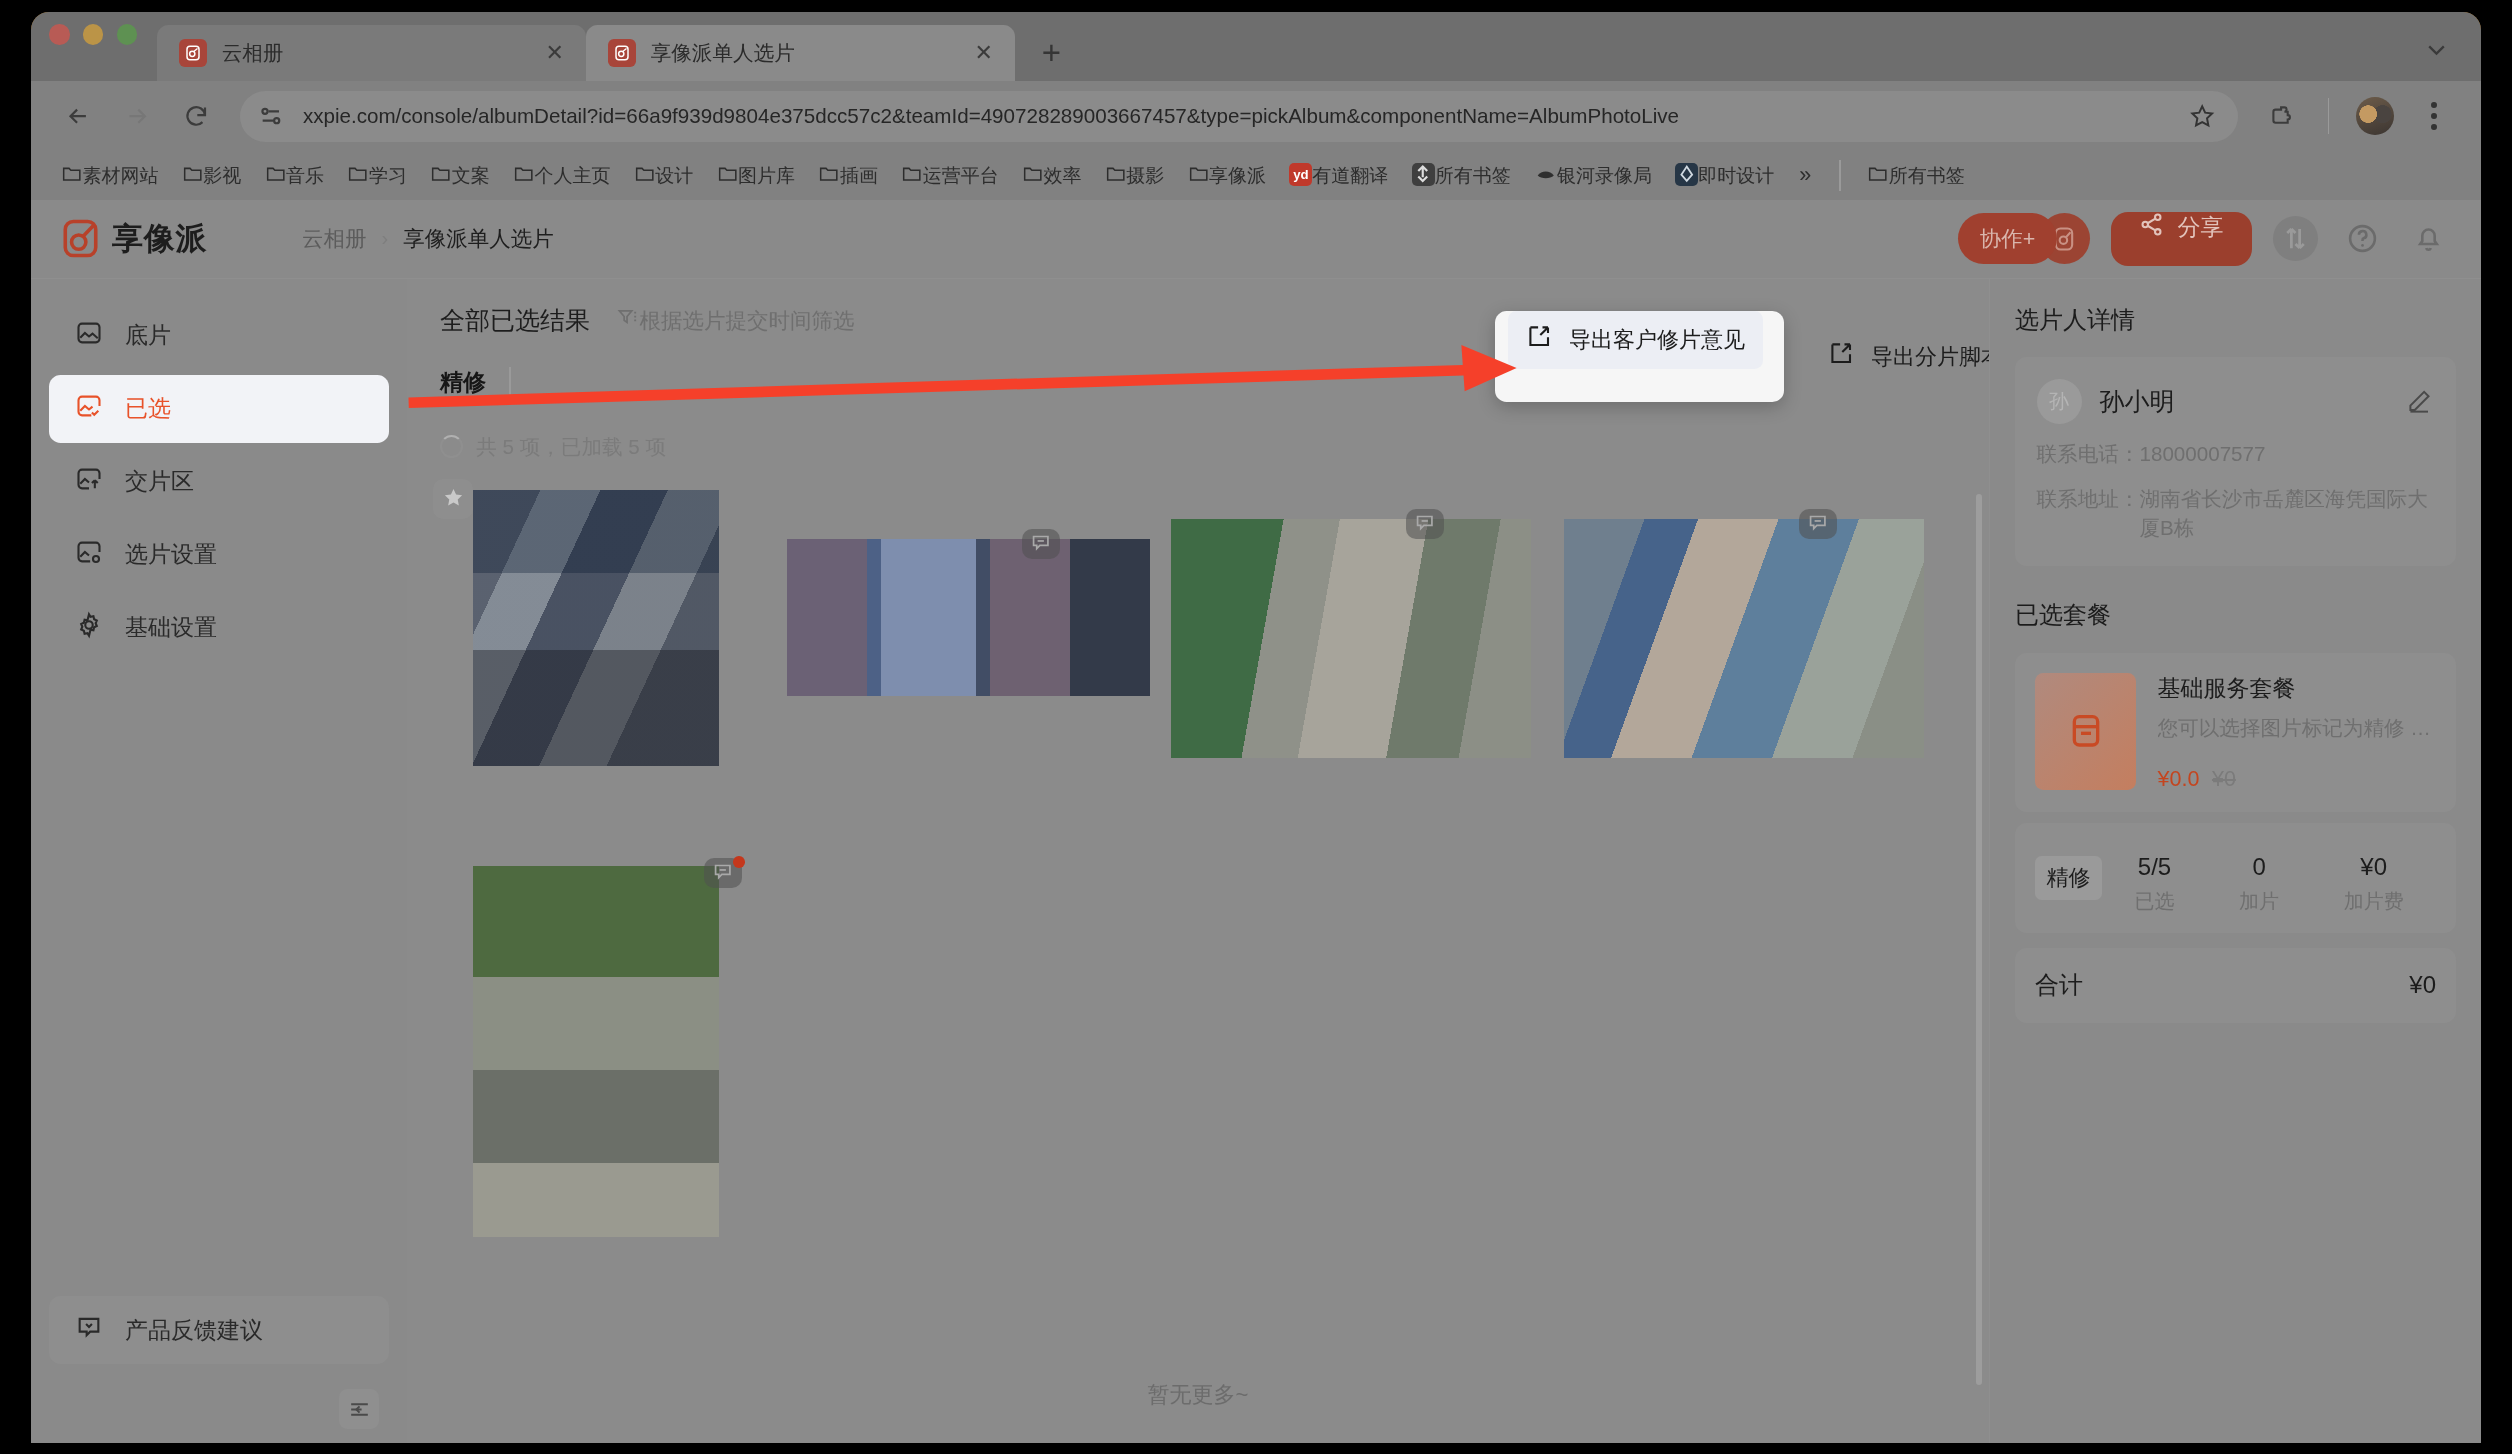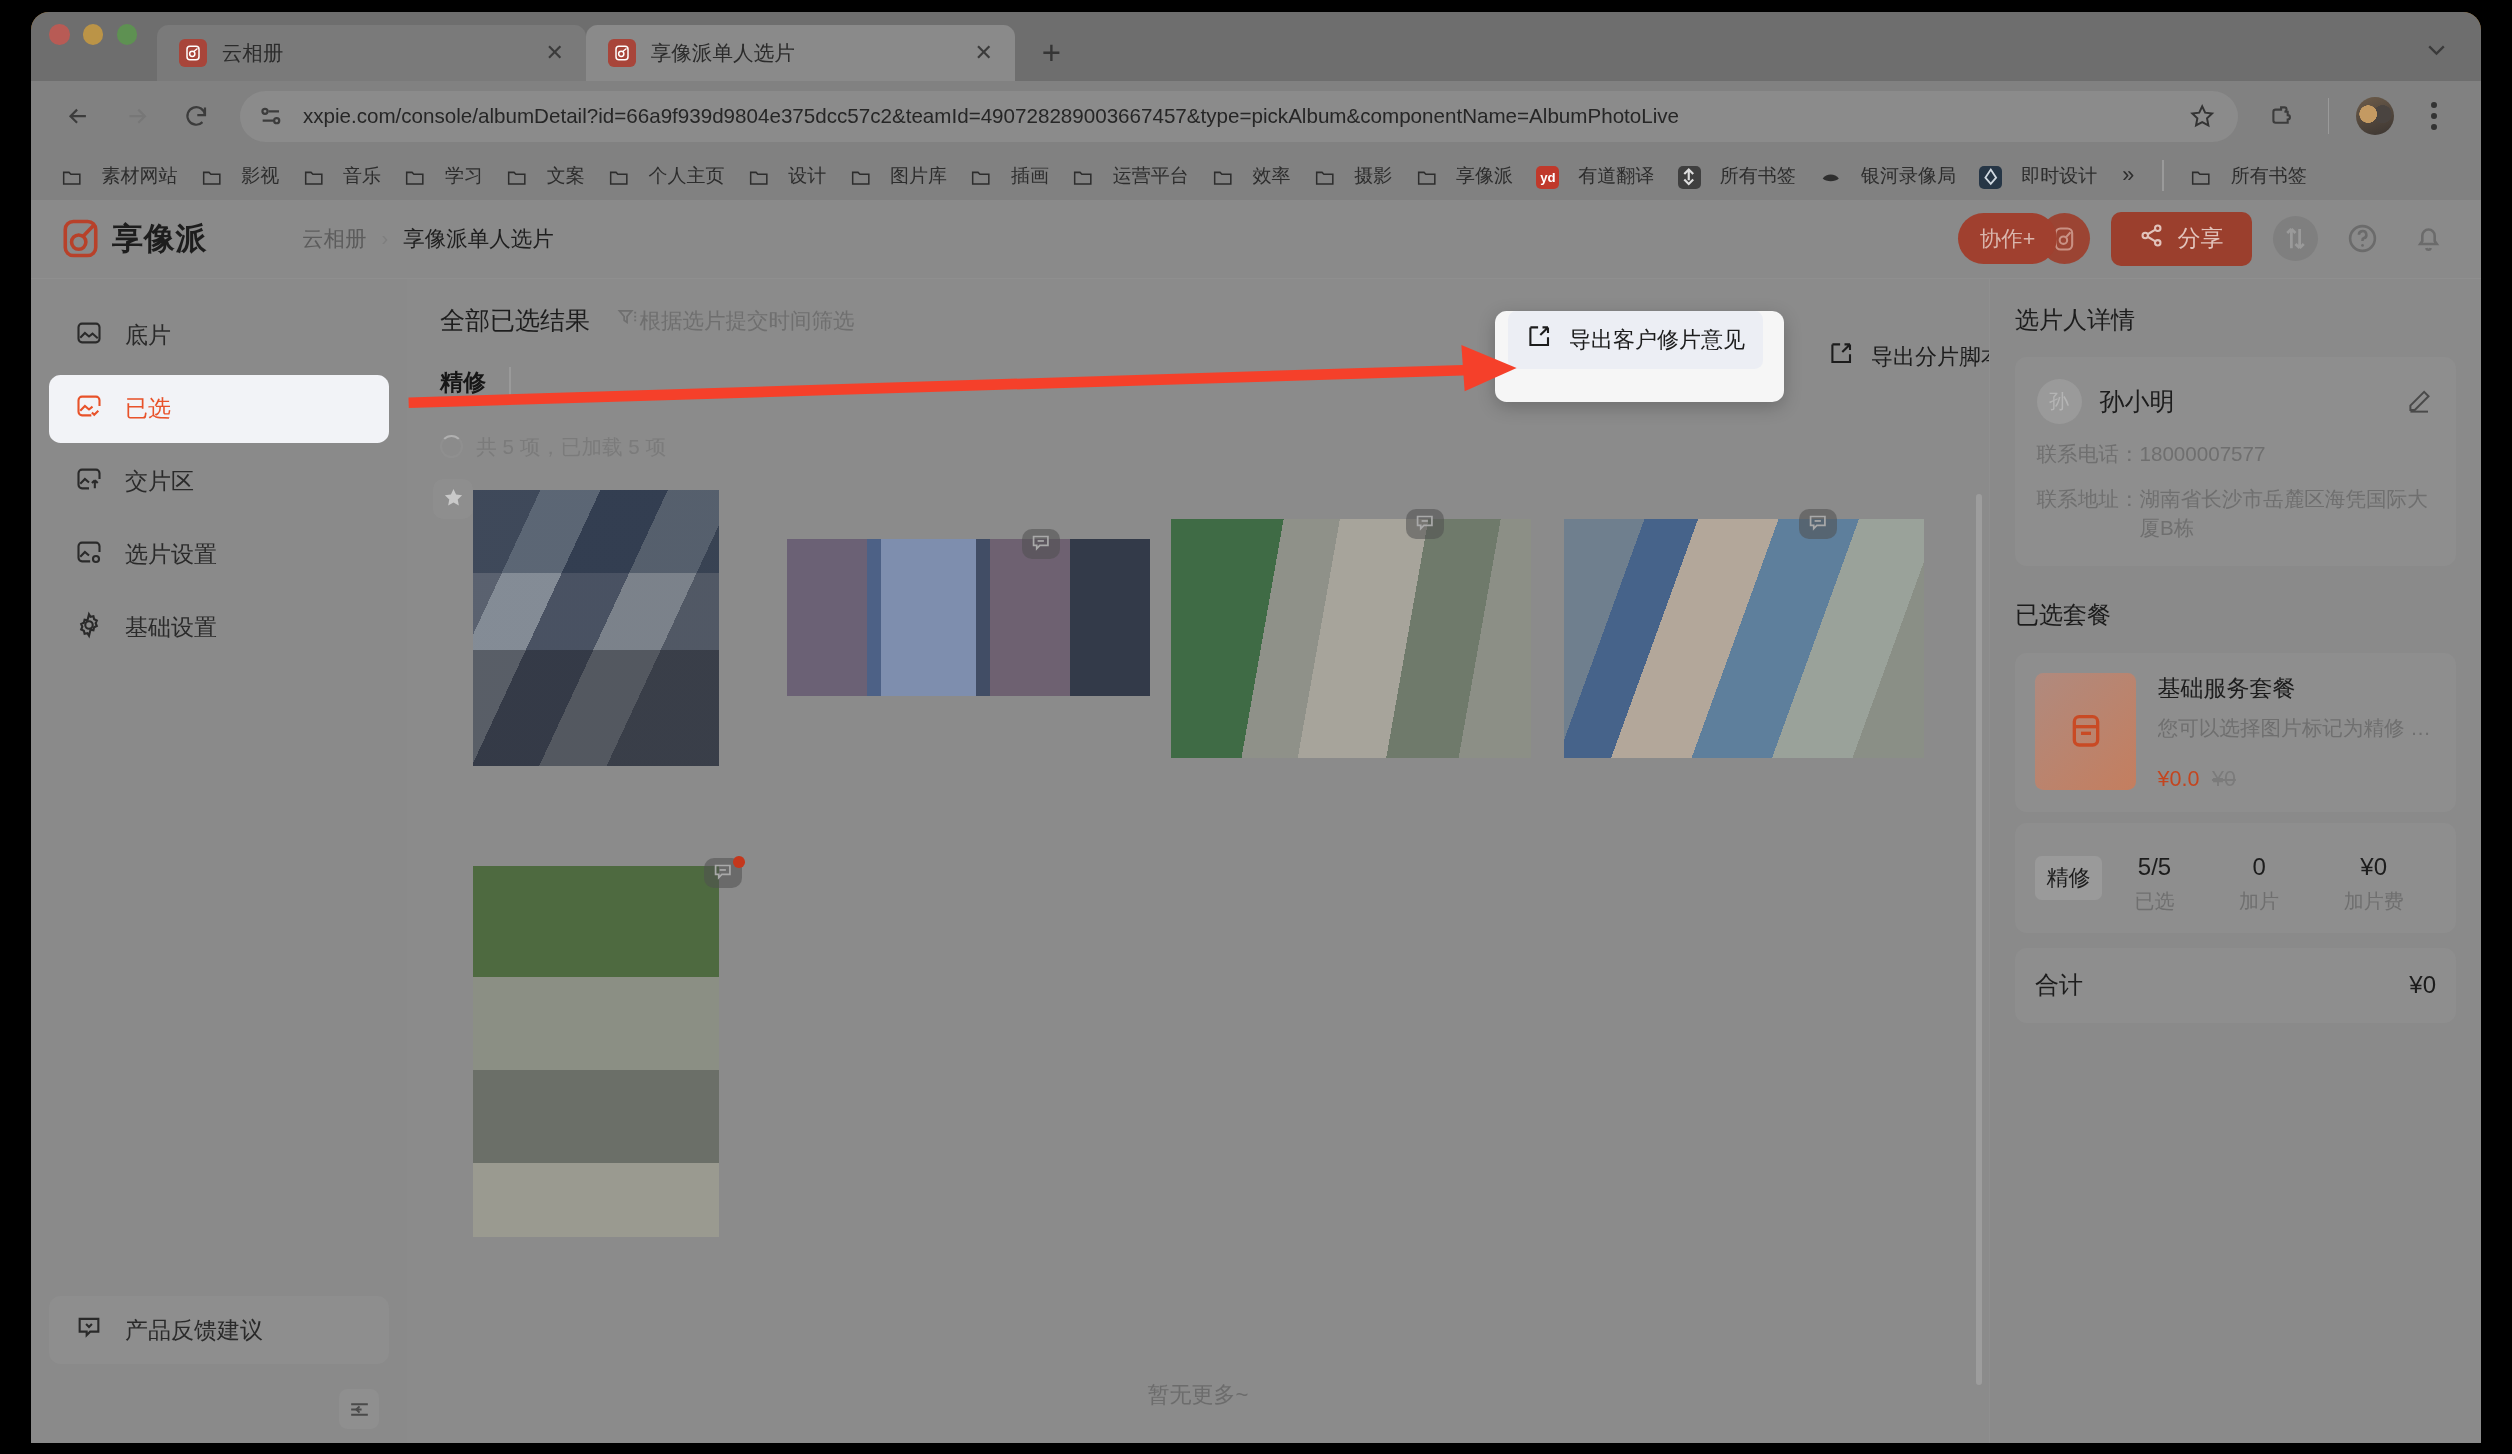--- a/index.html
+++ b/index.html
@@ -122,21 +122,21 @@
 
   
   .bookmarks {
     height: 48px; background: #818181;
     display: flex; align-items: center;
     padding: 0 20px; gap: 3.3px;
     font-size: 19px; color: #2d2d2d;
     white-space: nowrap; overflow: hidden;
   }
   .bm {
-    display: flex; align-items: flex-end; gap: 19px;
+    display: flex; align-items: flex-start; gap: 0;
     padding: 5px 10px; border-radius: 6.6px; flex: 0 0 auto;
   }
   .bm svg { width: 21.5px; height: 21.5px; flex: 0 0 auto; }
   .bm-chip {
     width: 23px; height: 23px; border-radius: 5px;
     display:flex; align-items:center; justify-content:center;
     font-size: 13.2px; color:#fff; font-weight:700; flex:0 0 auto;
   }
   .bm-sep { width: 1.7px; height: 31px; background: #9a9a9a; margin: 0 13.2px; flex: 0 0 auto; }
   .bm-more { padding: 5px 11.6px; font-size: 21.5px; color:#2d2d2d; flex:0 0 auto;}
@@ -173,22 +173,22 @@
     display:flex; align-items:center; z-index:2;
   }
   .collab-av {
     width: 51px; height: 51px; border-radius: 50%;
     background: #9b4433; margin-left: -18px; z-index:1;
     display:flex; align-items:center; justify-content:center;
   }
   .collab-av svg { width: 28px; height: 28px;}
   .share-btn {
     background: #9b3f2d; color: #e2c3bb; font-size: 23px;
-    height: 54px; padding: 0 28px; border-radius: 10px;
-    display:flex; align-items:center; gap: 13.2px;
+    height: 54px; padding: 0 28px; border-radius: 17px;
+    display:flex; align-items:flex-start; gap: 13.2px;
   }
   .share-btn svg { width: 25px; height: 25px; }
   .hdr-icon {
     width: 45px; height: 45px; border-radius: 50%;
     display:flex; align-items:center; justify-content:center;
     color: #6b6b6b;
   }
   .hdr-icon.circ { background: #7f7f7f; color:#939393; }
   .hdr-icon svg { width: 33px; height: 33px; }
 

